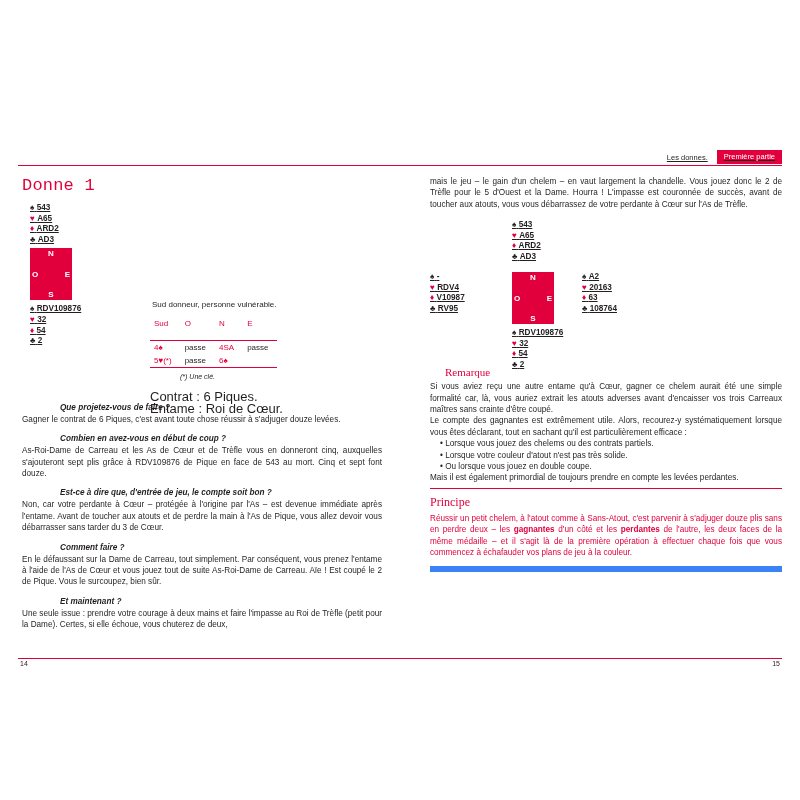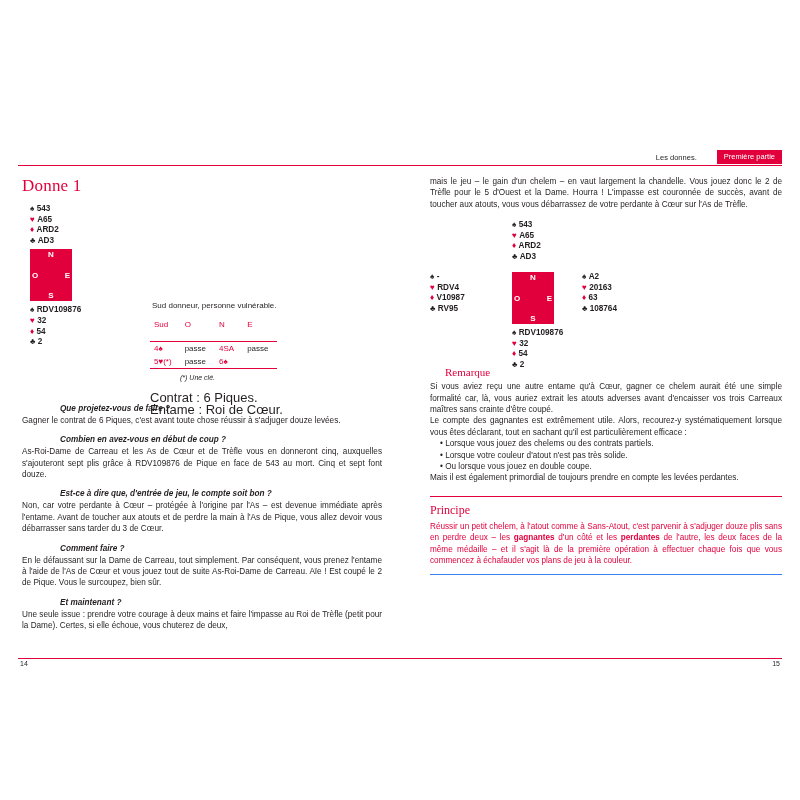--- a/index.html
+++ b/index.html
@@ -7,47 +7,48 @@
     width:800px;height:800px;background:#ffffff;
     font-family:"Liberation Sans", sans-serif;
     color:#231f20;
     -webkit-font-smoothing:antialiased;
   }
   .page{position:relative;width:800px;height:800px;}
 
   
   .header{
     position:absolute;left:18px;right:18px;top:150px;
-    display:flex;justify-content:flex-end;align-items:center;gap:20px;
+    display:flex;justify-content:flex-end;align-items:center;gap:9px;
     font-size:7.5px;
+    text-decoration:underline;
   }
   .header .hdr-left{color:#231f20;}
   .header .hdr-tag{
     background:#e2003c;color:#ffffff;padding:2px 7px 3px 7px;font-size:7.5px;
   }
   .rule{
     position:absolute;left:18px;right:18px;top:165px;height:1px;background:#e2003c;
   }
   .rule-bottom{
     position:absolute;left:18px;right:18px;top:658px;height:1px;background:#e2003c;
   }
 
   
   .col-left{position:absolute;left:22px;top:176px;width:360px;}
   .col-right{position:absolute;left:430px;top:176px;width:352px;}
 
   h1.donne{
-    font-family:Liberation Serif, serif;
+    font-family:Liberation Mono, monospace;
     color:#e2003c;font-size:17px;font-weight:normal;margin:0 0 8px 0;letter-spacing:.2px;
   }
 
   
   .diagram{position:relative;}
   .hand{font-size:8.2px;line-height:10.6px;font-weight:bold;color:#231f20;}
-  .hand .row{white-space:nowrap;}
+  .hand .row{white-space:nowrap;text-decoration:underline;}
   .sym{font-weight:bold;}
   .red{color:#e2003c;}
   .blk{color:#231f20;}
 
   .compass{
     width:42px;height:52px;background:#e2003c;position:relative;
   }
   .compass span{
     position:absolute;color:#ffffff;font-size:8px;font-weight:bold;
   }
@@ -92,21 +93,21 @@
 
   h2.sub{
     font-family:"Liberation Serif", serif;
     color:#e2003c;font-size:11px;font-weight:normal;margin:14px 0 3px 15px;
   }
   ul.bul{margin:0;padding:0 0 0 10px;list-style:none;}
   ul.bul li{font-size:8.2px;line-height:11.4px;text-indent:-8px;padding-left:8px;}
   ul.bul li:before{content:"• ";}
 
   .principe{
-    margin-top:12px;border-top:1px solid #e2003c;border-bottom:1px solid #3b82f6;
+    margin-top:4px;border-top:1px solid #e2003c;border-bottom:6px solid #3b82f6;
     padding:4px 0 7px 0;
   }
   .principe h2{
     font-family:"Liberation Serif", serif;
     color:#e2003c;font-size:12px;font-weight:normal;margin:2px 0 3px 0;
   }
   .principe p{color:#e2003c;font-size:8.2px;line-height:11.4px;margin:0;text-align:justify;}
   .principe b{font-weight:bold;}
 
   .folio{

